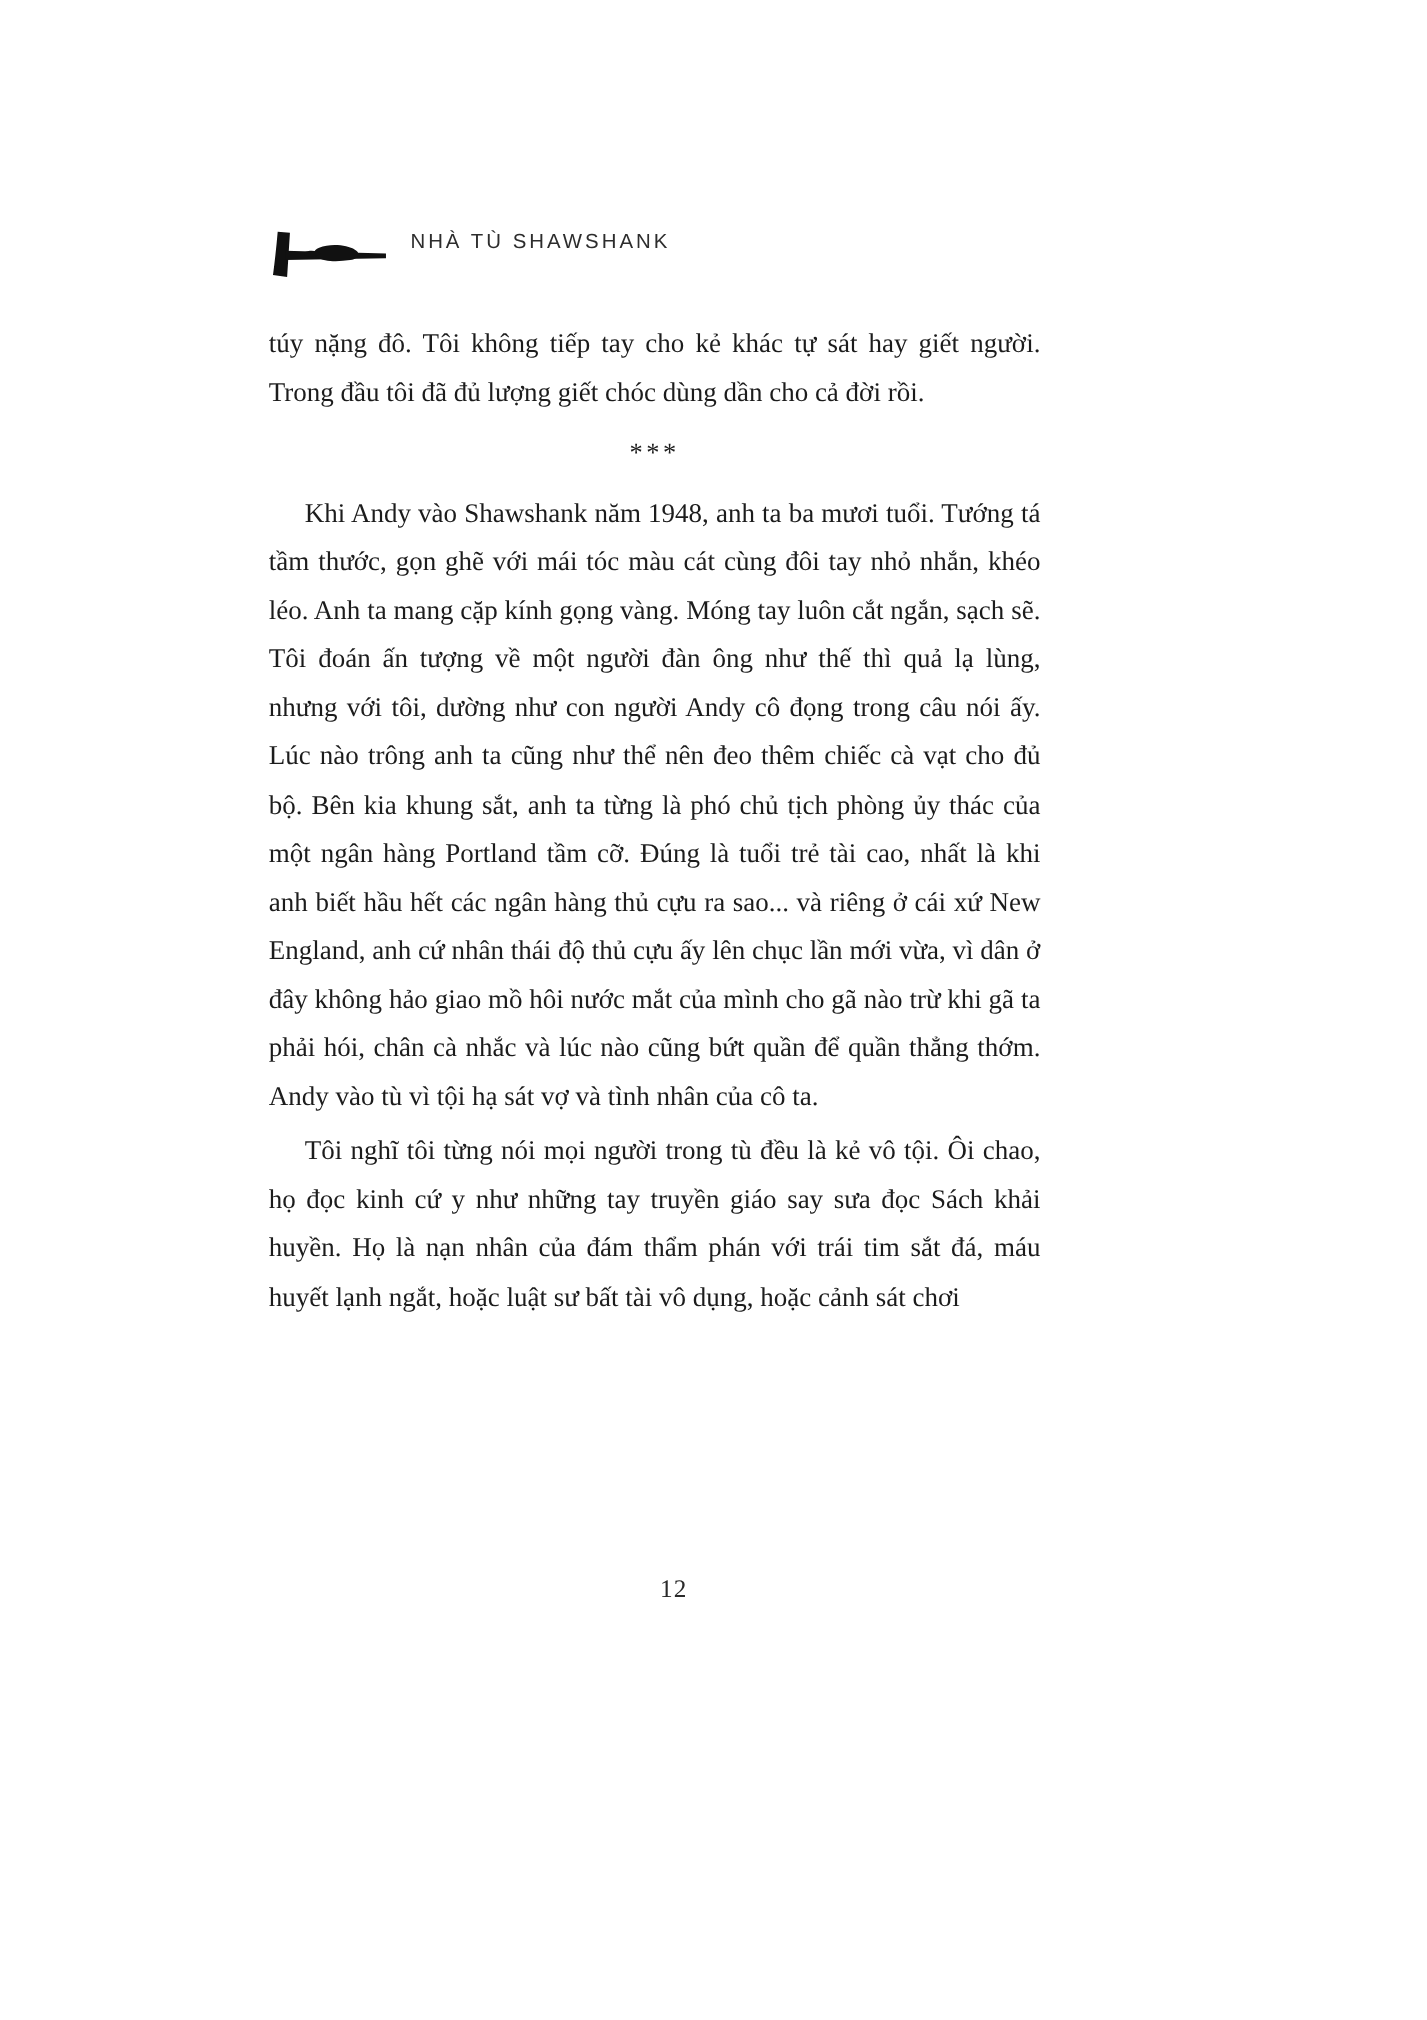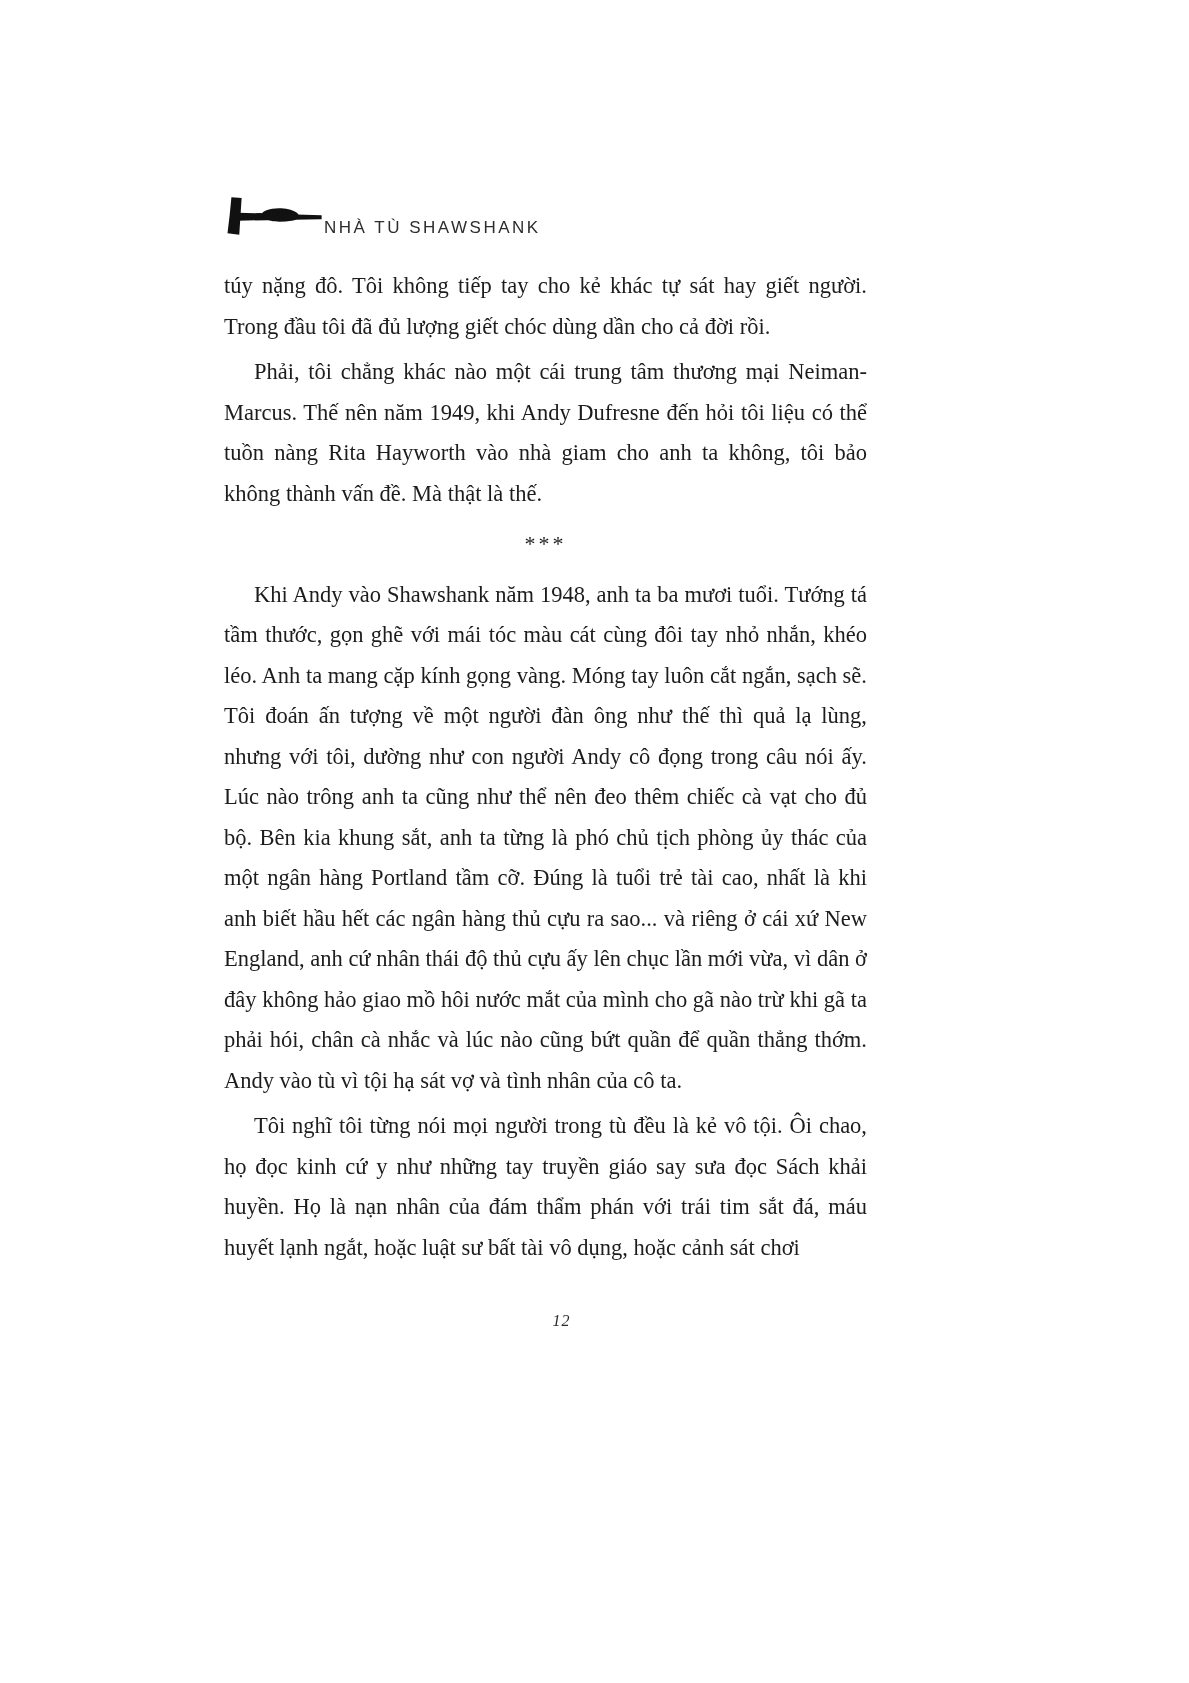--- a/index.html
+++ b/index.html
@@ -18,21 +18,22 @@
     color: #1f1f1f;
   }
 
   
   .running-head {
     position: absolute;
     left: 222px;
     top: 190px;
     height: 48px;
     display: flex;
-    align-items: flex-end;
+    align-items: flex-start;
+    gap: 18px;
   }
   .hammer-icon {
     display: inline-block;
     width: 102px;
     height: 44px;
   }
   .hammer-icon svg { display: block; width: 100%; height: 100%; }
   .head-title {
     font-family: "Liberation Sans", "DejaVu Sans", sans-serif;
     font-size: 17px;
@@ -70,24 +71,23 @@
   
   .footer {
     position: absolute;
     left: 240px;
     top: 1312px;
     width: 643px;
     text-align: center;
   }
   .page-number {
     font-family: "Liberation Serif", "DejaVu Serif", serif;
-    font-size: 16px;
+    font-size: 21px;
     color: #2a2a2a;
     letter-spacing: 1px;
-    font-style: italic;
   }
 </style>
 </head>
 <body>
 
 <div class="page">
 
   <div class="running-head">
     <span class="hammer-icon">
       <svg viewBox="0 0 130 50" xmlns="http://www.w3.org/2000/svg" aria-hidden="true">
@@ -98,21 +98,20 @@
 
         <path d="M56,18 C68,13 86,15 94,20 C100,23 99,30 89,31 C76,33 61,33 54,28 C49,25 50,20 56,18 Z" fill="#111"></path>
         <path d="M40,23 C46,20 54,21 58,24 C54,27 45,28 40,26 Z" fill="#111"></path>
       </svg>
     </span>
     <span class="head-title">NHÀ TÙ SHAWSHANK</span>
   </div>
 
   <div class="body-text">
     <p>túy nặng đô. Tôi không tiếp tay cho kẻ khác tự sát hay giết người. Trong đầu tôi đã đủ lượng giết chóc dùng dần cho cả đời rồi.</p>
-    <p class="indent">Phải, tôi chẳng khác nào một cái trung tâm thương mại Neiman-Marcus. Thế nên năm 1949, khi Andy Dufresne đến hỏi tôi liệu có thể tuồn nàng Rita Hayworth vào nhà giam cho anh ta không, tôi bảo không thành vấn đề. Mà thật là thế.</p>
     <div class="separator">***</div>
     <p class="indent">Khi Andy vào Shawshank năm 1948, anh ta ba mươi tuổi. Tướng tá tầm thước, gọn ghẽ với mái tóc màu cát cùng đôi tay nhỏ nhắn, khéo léo. Anh ta mang cặp kính gọng vàng. Móng tay luôn cắt ngắn, sạch sẽ. Tôi đoán ấn tượng về một người đàn ông như thế thì quả lạ lùng, nhưng với tôi, dường như con người Andy cô đọng trong câu nói ấy. Lúc nào trông anh ta cũng như thể nên đeo thêm chiếc cà vạt cho đủ bộ. Bên kia khung sắt, anh ta từng là phó chủ tịch phòng ủy thác của một ngân hàng Portland tầm cỡ. Đúng là tuổi trẻ tài cao, nhất là khi anh biết hầu hết các ngân hàng thủ cựu ra sao... và riêng ở cái xứ New England, anh cứ nhân thái độ thủ cựu ấy lên chục lần mới vừa, vì dân ở đây không hảo giao mồ hôi nước mắt của mình cho gã nào trừ khi gã ta phải hói, chân cà nhắc và lúc nào cũng bứt quần để quần thẳng thớm. Andy vào tù vì tội hạ sát vợ và tình nhân của cô ta.</p>
     <p class="indent">Tôi nghĩ tôi từng nói mọi người trong tù đều là kẻ vô tội. Ôi chao, họ đọc kinh cứ y như những tay truyền giáo say sưa đọc Sách khải huyền. Họ là nạn nhân của đám thẩm phán với trái tim sắt đá, máu huyết lạnh ngắt, hoặc luật sư bất tài vô dụng, hoặc cảnh sát chơi</p>
   </div>
 
   <div class="footer">
     <span class="page-number">12</span>
   </div>
 
 </div>

